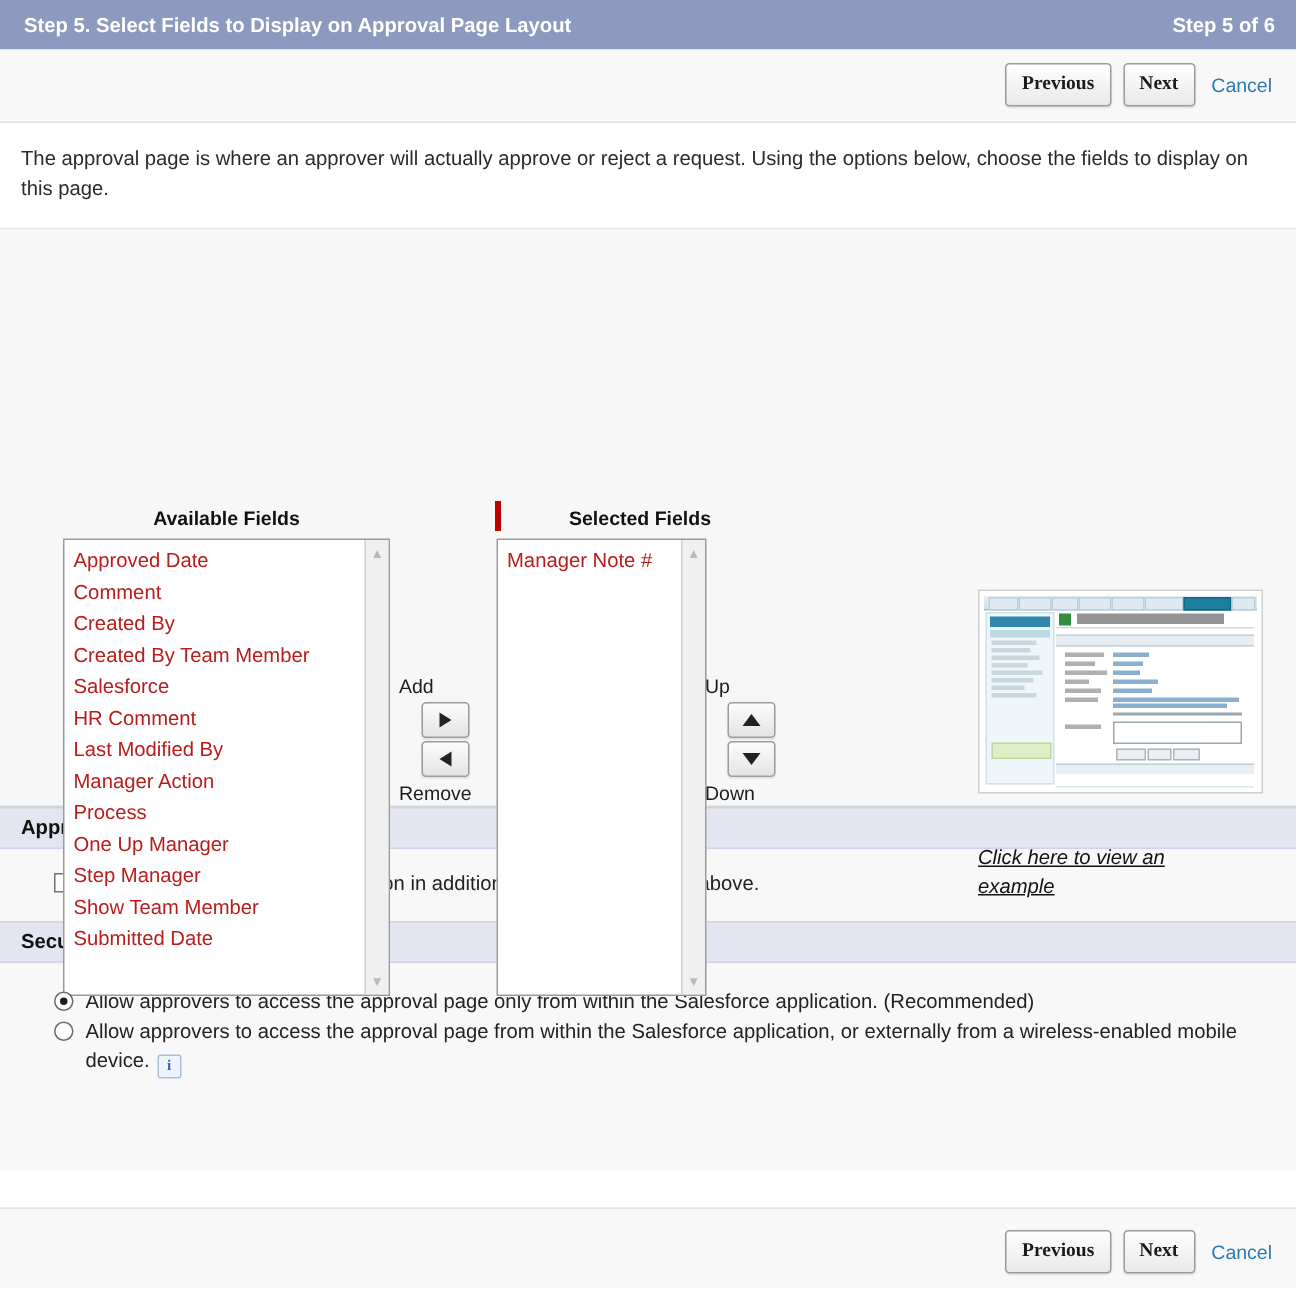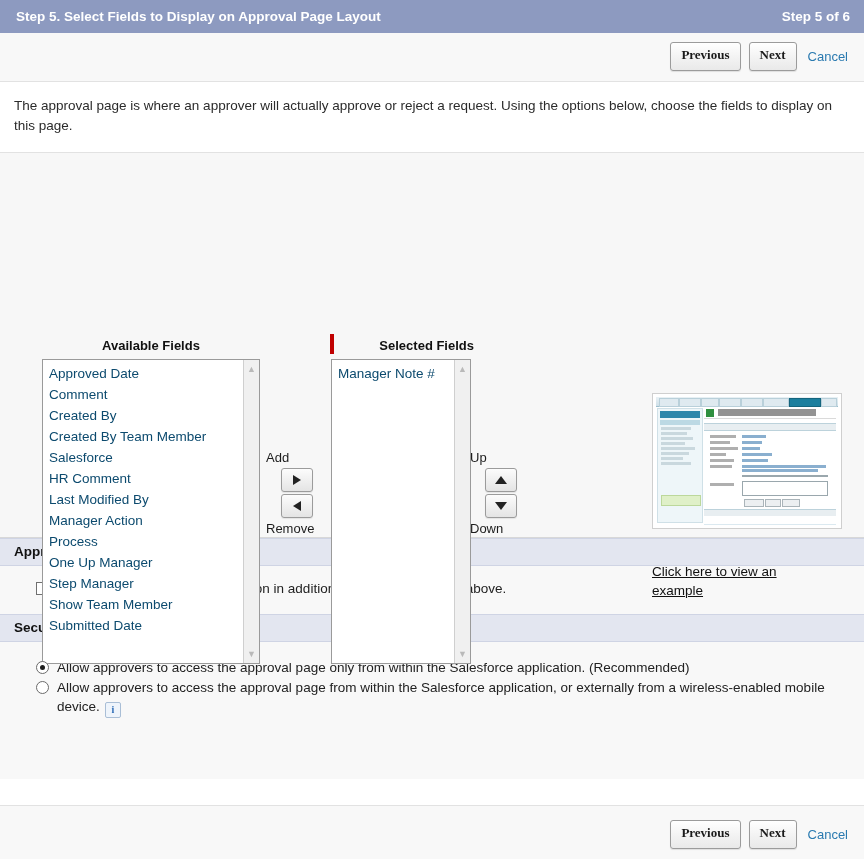--- a/index.html
+++ b/index.html
@@ -128,21 +128,21 @@
 
   .listbox .options {
     position: absolute;
     left: 0; top: 0; right: 15px; bottom: 0;
     padding: 3px 0 0 4px;
     box-sizing: border-box;
   }
   .option {
     font-size: 13.5px;
     line-height: 21px;
-    color: #0c4a6e;
+    color: #b91c1c;
     white-space: nowrap;
     padding-left: 2px;
     cursor: default;
   }
 
   .sb {
     position: absolute;
     top: 0;
     right: 0;
     bottom: 0;
@@ -251,20 +251,21 @@
   #example-link {
     position: absolute;
     left: 652px;
     top: 409px;
     width: 150px;
     font-size: 13.5px;
     line-height: 19px;
     color: #111111;
     text-decoration: underline;
     cursor: pointer;
+    font-style: italic;
   }
 
   
   .section-head {
     background: #e3e6f0;
     border-top: 1px solid #cfd4e4;
     border-bottom: 1px solid #cfd4e4;
     font-weight: bold;
     font-size: 13.5px;
     color: #111111;

